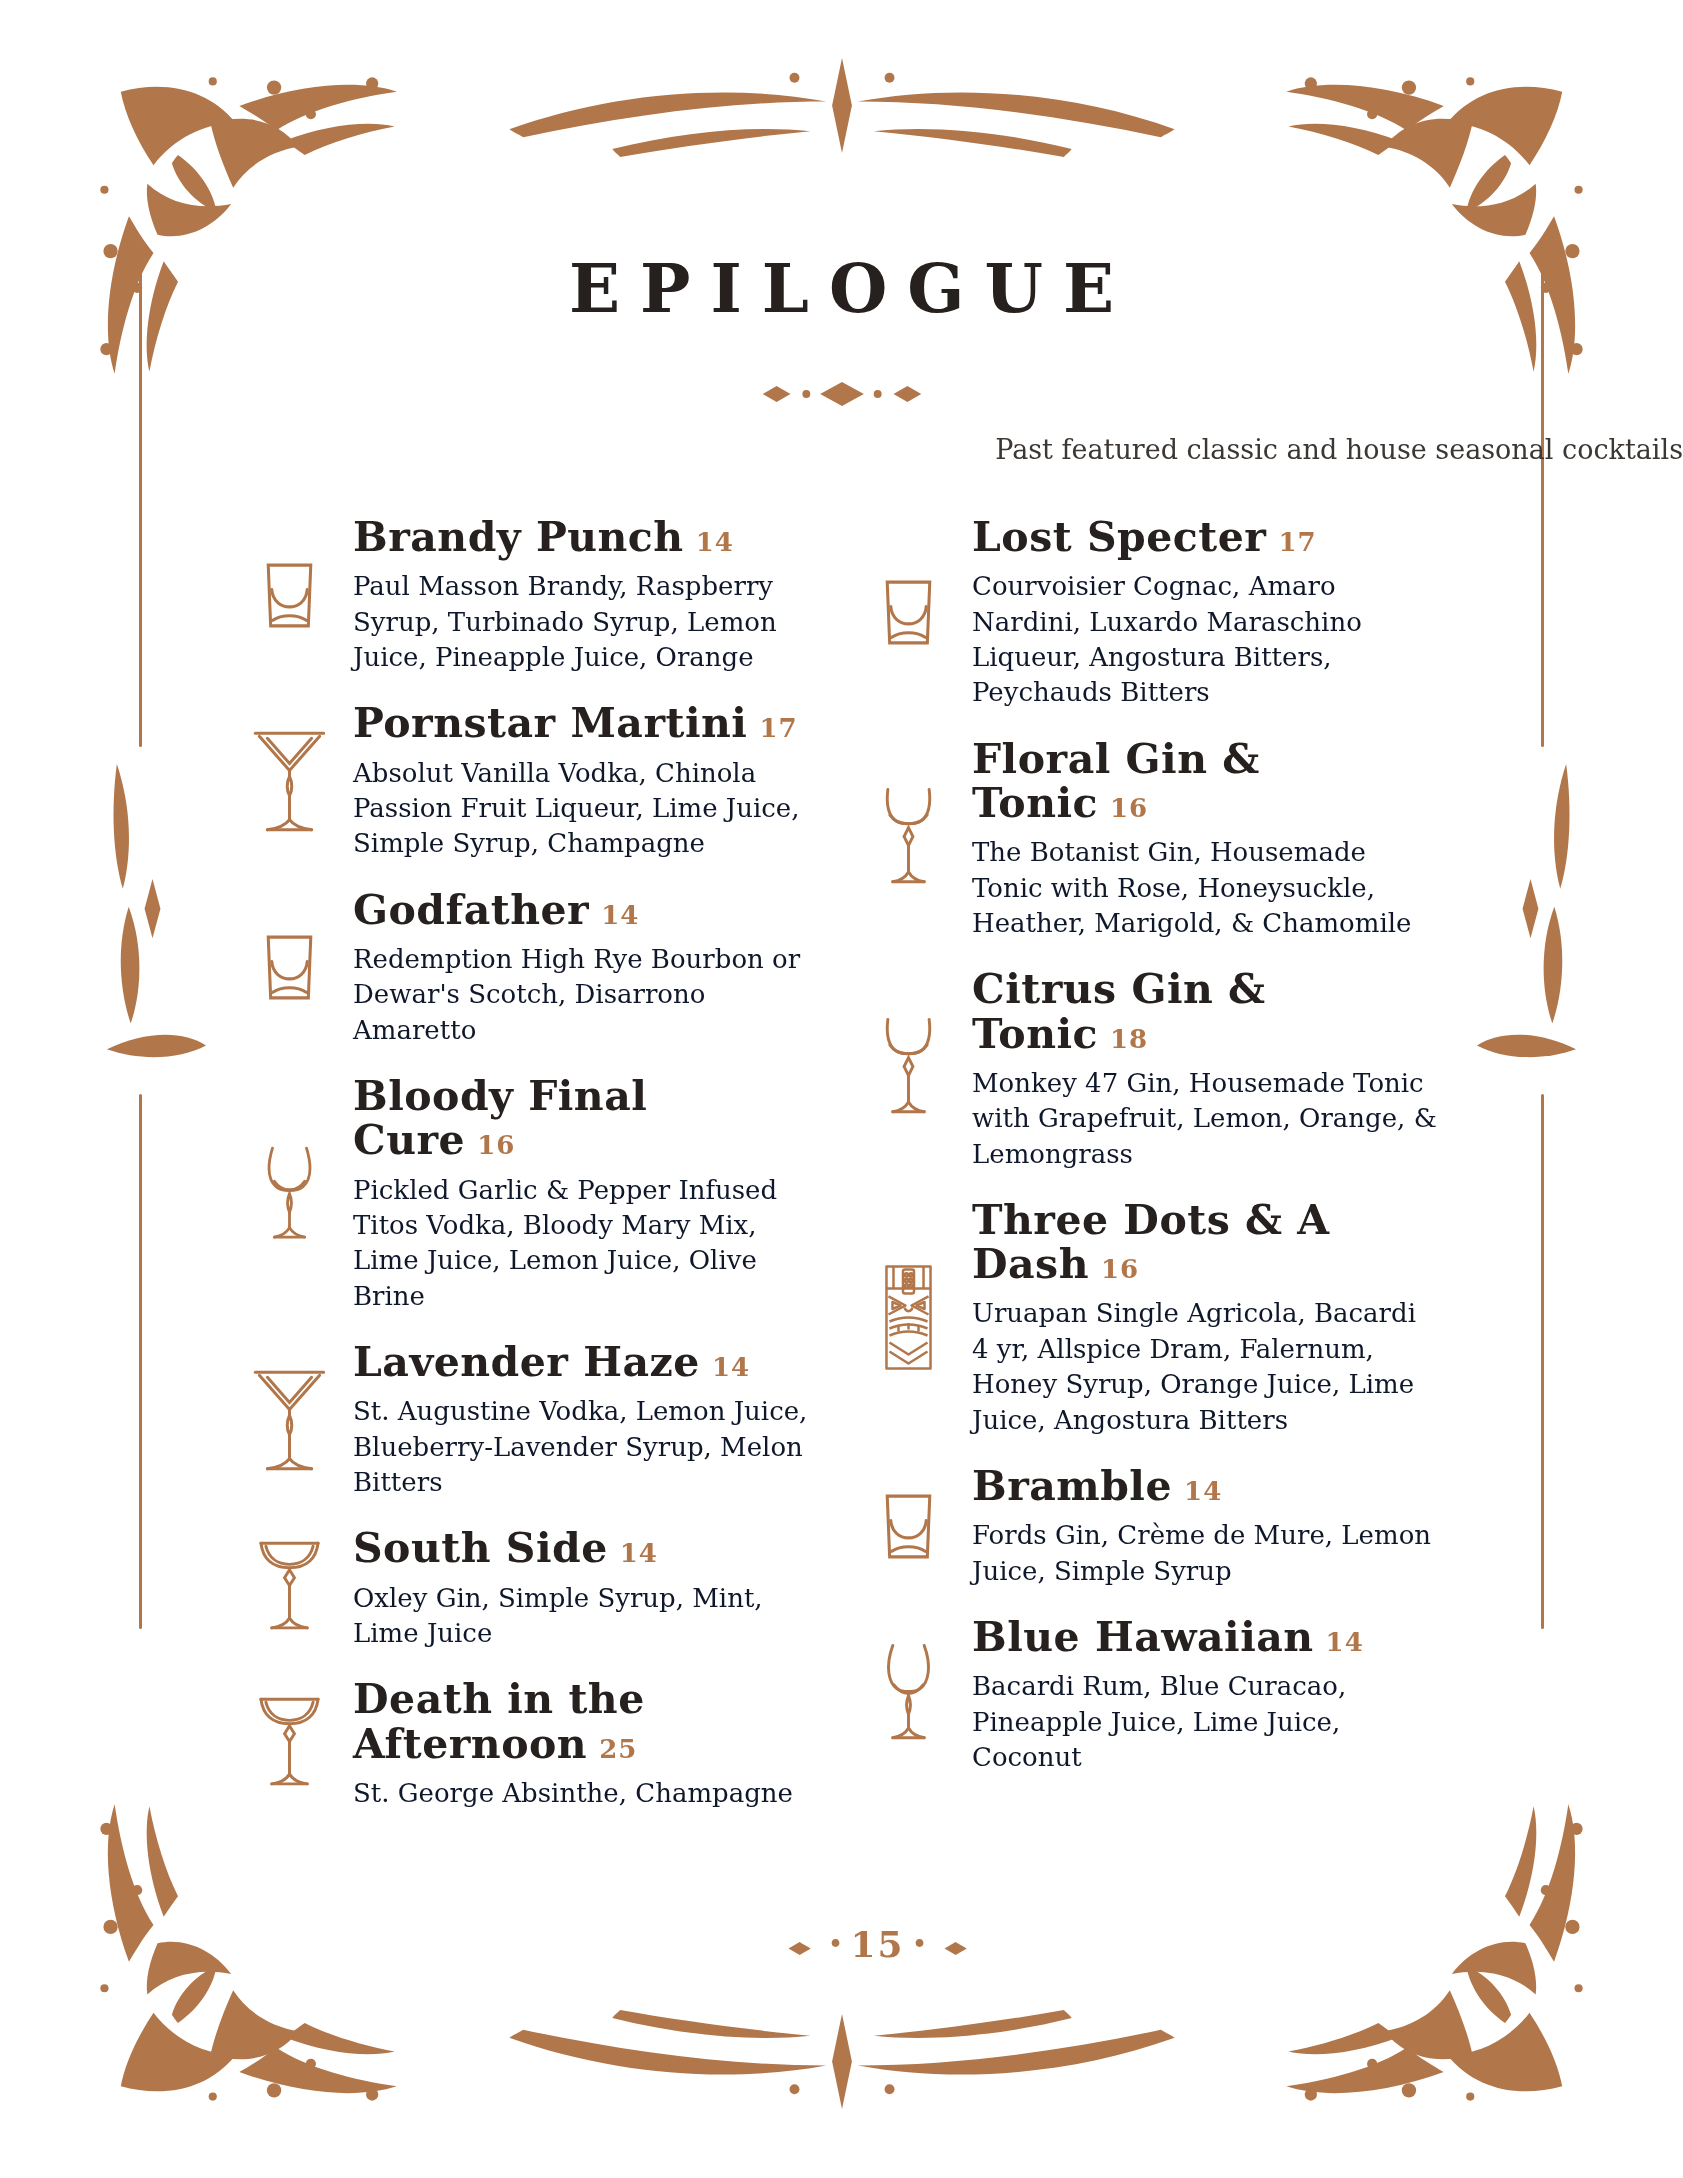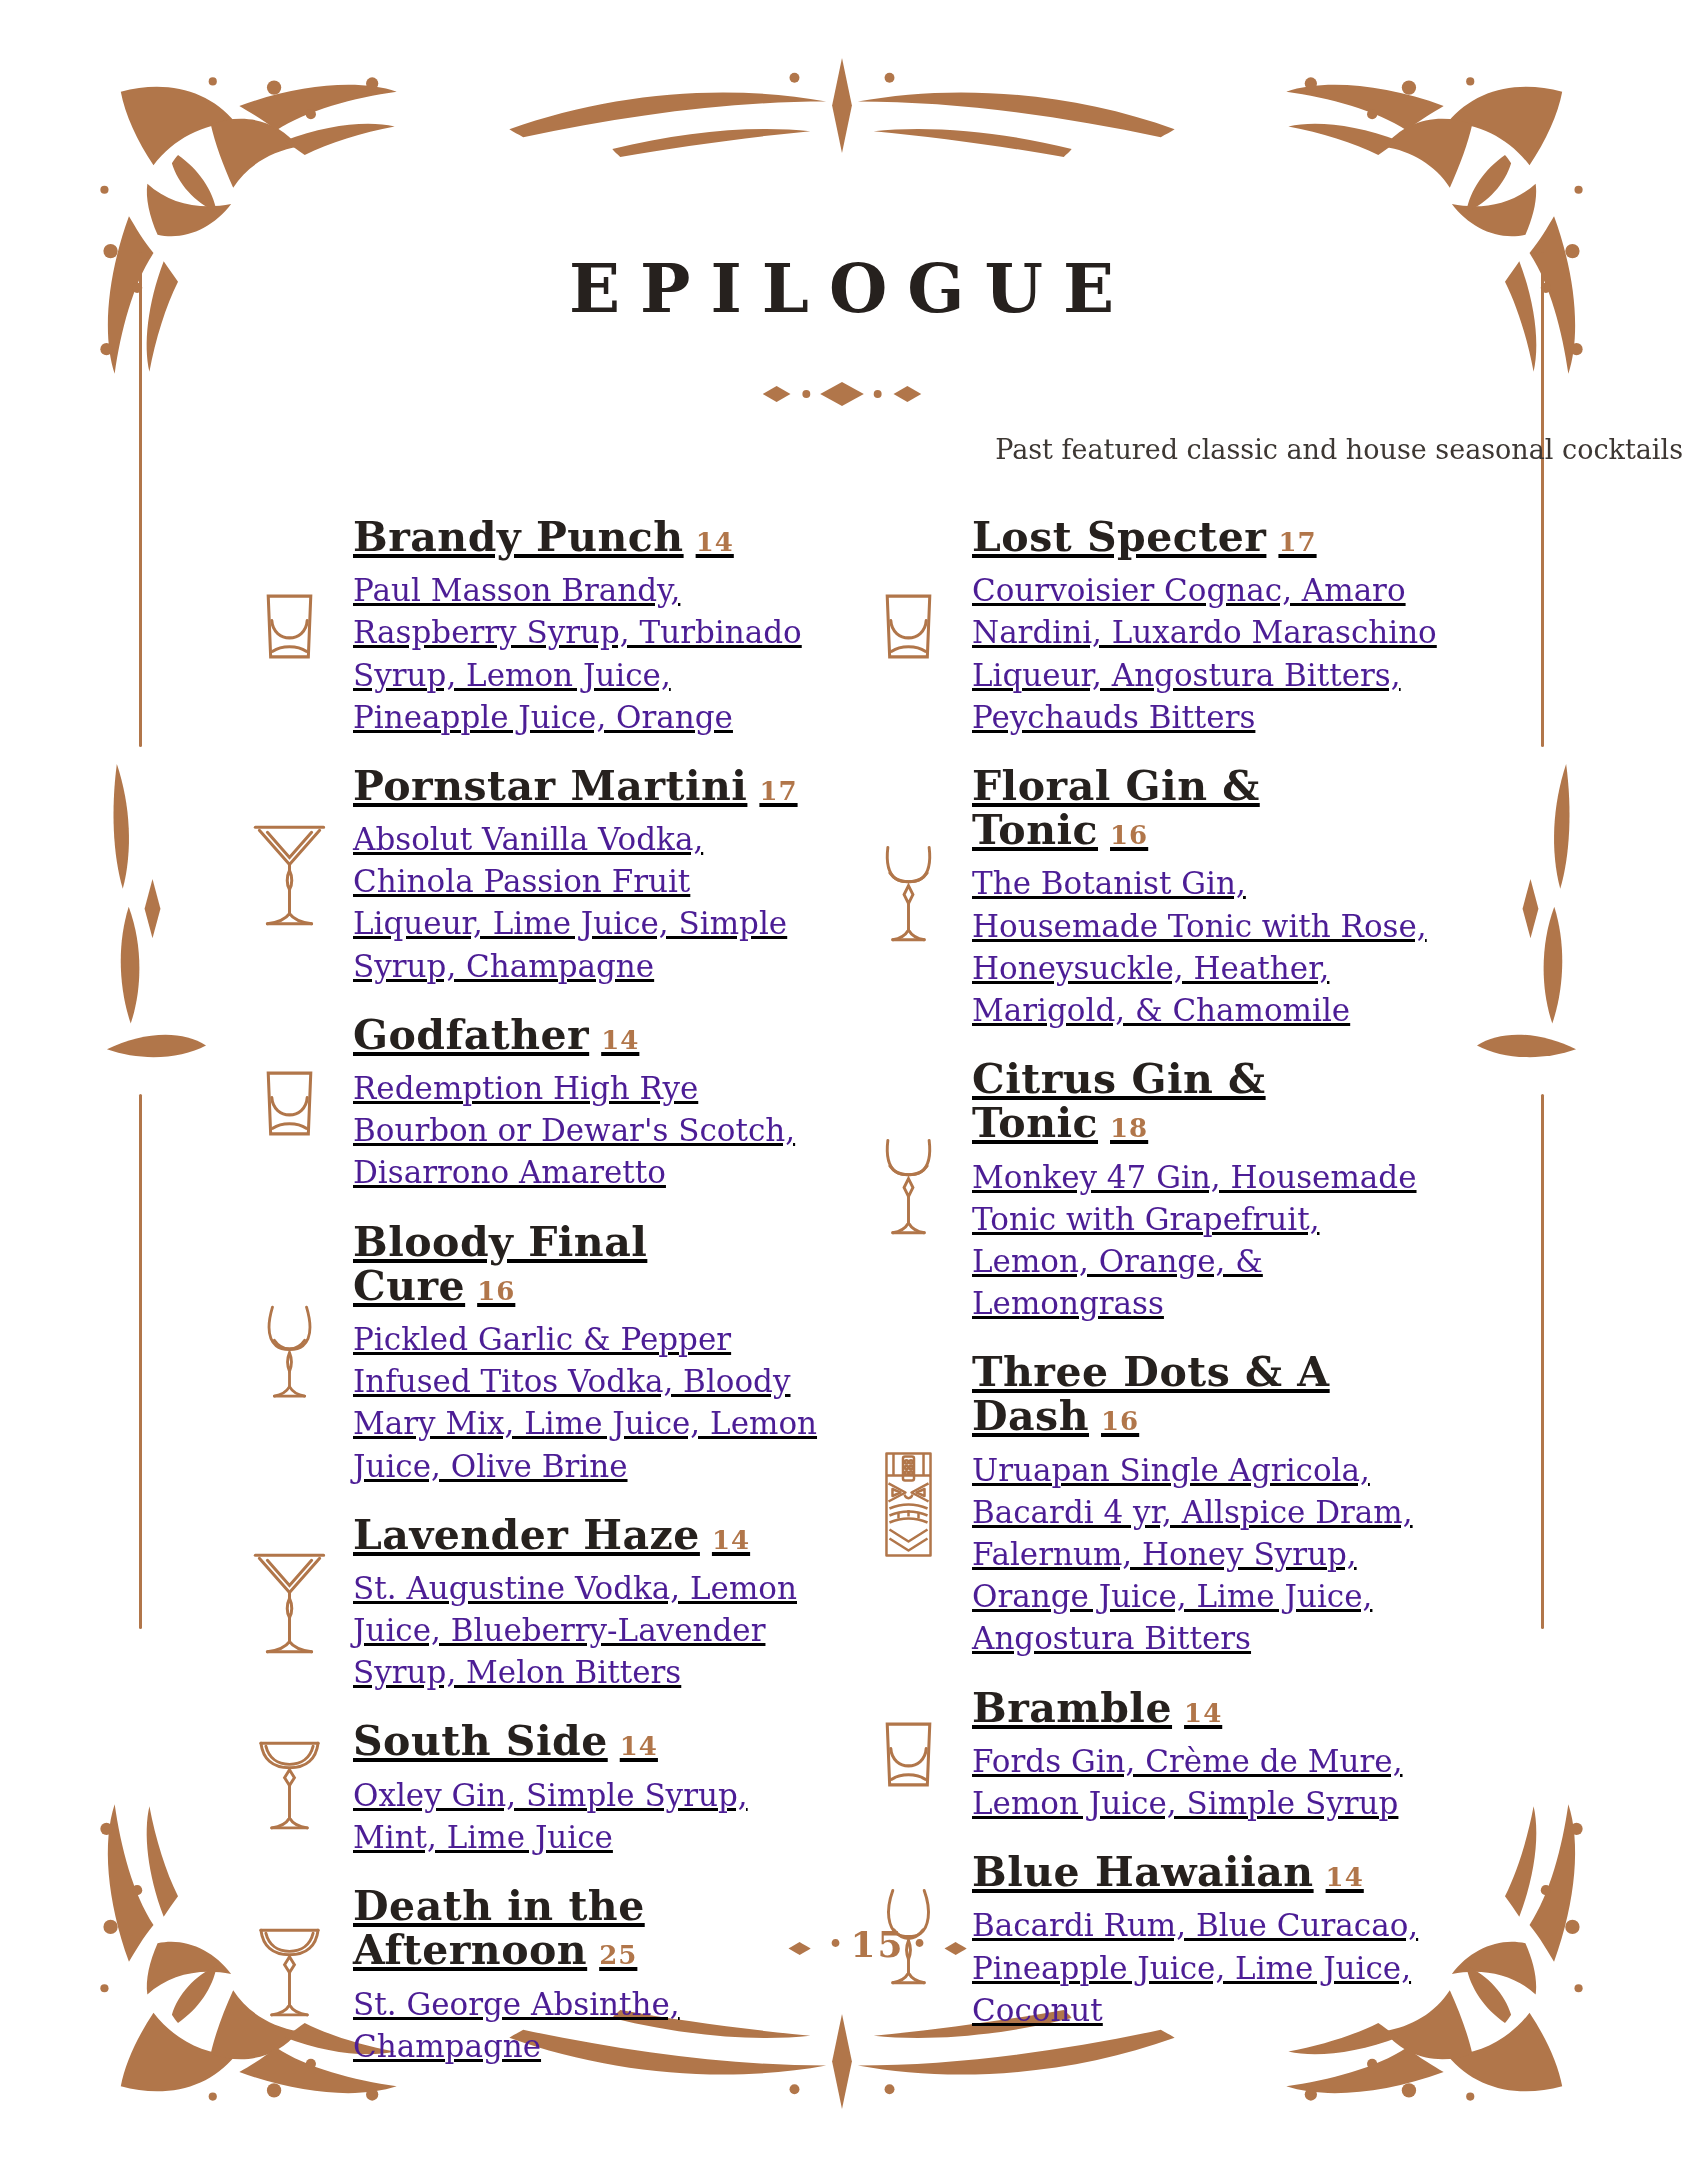--- a/index.html
+++ b/index.html
@@ -40,37 +40,37 @@
     position:absolute; top:434px; left:0; width:100%; margin:0;
     text-align:right; font-size:27px; color:#3d3733; font-weight:400;
   }
 
   
   .menu {
     position:absolute; top:515px; left:226px; width:1257px;
     display:grid; grid-template-columns:619px 639px; column-gap:0;
   }
   .menu-col { display:flex; flex-direction:column; }
-  .menu-item { display:flex; margin-bottom:26px;text-decoration:underline; }
+  .menu-item { display:flex; margin-bottom:26px; }
   .icon-box {
     flex:0 0 127px; display:flex; align-items:center; justify-content:center;
   }
   .glass-icon { color:#b1764a; display:block; }
   .glass-icon[data-icon="rocks-glass"]     { width:61px;  height:69px; }
   .glass-icon[data-icon="martini-glass"]   { width:77px;  height:111px; }
   .glass-icon[data-icon="tulip-glass"]     { width:53px;  height:105px; }
   .glass-icon[data-icon="goblet-glass"]    { width:57px;  height:109px; }
   .glass-icon[data-icon="coupe-glass"]     { width:65px;  height:103px; }
   .glass-icon[data-icon="tiki-mug"]        { width:59px;  height:111px; }
   .glass-icon[data-icon="hurricane-glass"] { width:55px;  height:109px; }
 
   .item-text { flex:1 1 auto; max-width:465px; }
   .item-title { margin:0; font-size:41px; line-height:1.08; font-weight:700; color:#26211e; letter-spacing:0.5px; }
   .item-price { font-size:26px; font-weight:700; color:#b1764a; margin-left:12px; letter-spacing:1px; }
-  .item-desc  { margin:10px 0 0 0; font-size:31px; line-height:1.36; color:#4c1d95; }
+  .item-desc  { margin:10px 0 0 0; font-size:26px; line-height:1.36; color:#0f172a; }
 
   
   .footer {
     position:absolute; top:1923px; left:0; width:100%;
     text-align:center; color:#b1764a; font-size:36px; font-weight:700;padding-left:36px;
   }
   .footer .fdia { display:inline-block; transform:scaleX(1.7) translateY(-4px); font-size:17px; margin:0 14px; }
   .footer .fdot { display:inline-block; transform:translateY(-6px); font-size:22px; margin:0 8px; }
   .footer .pnum { letter-spacing:2px; }
 

